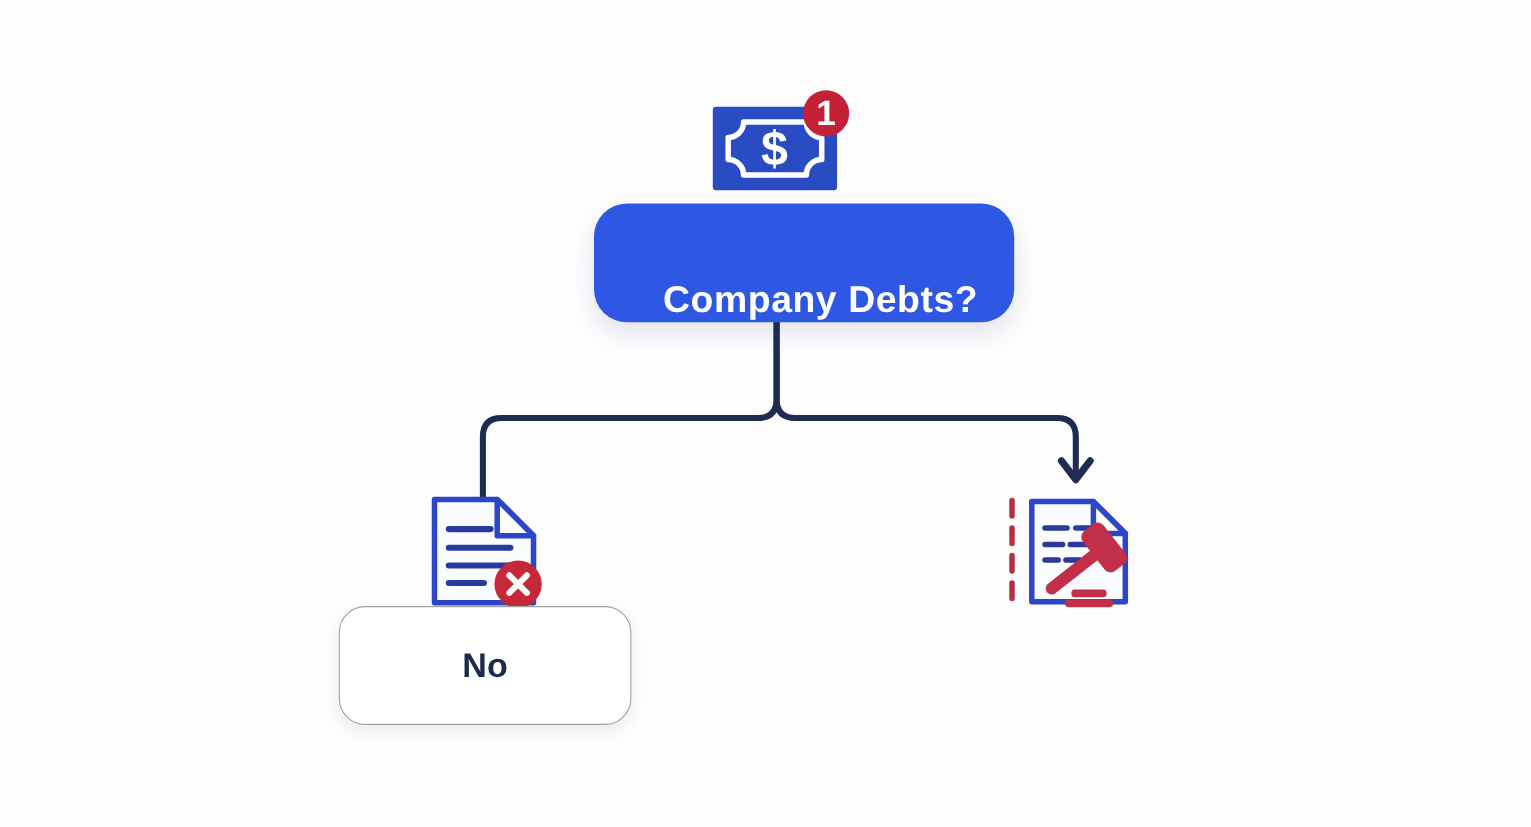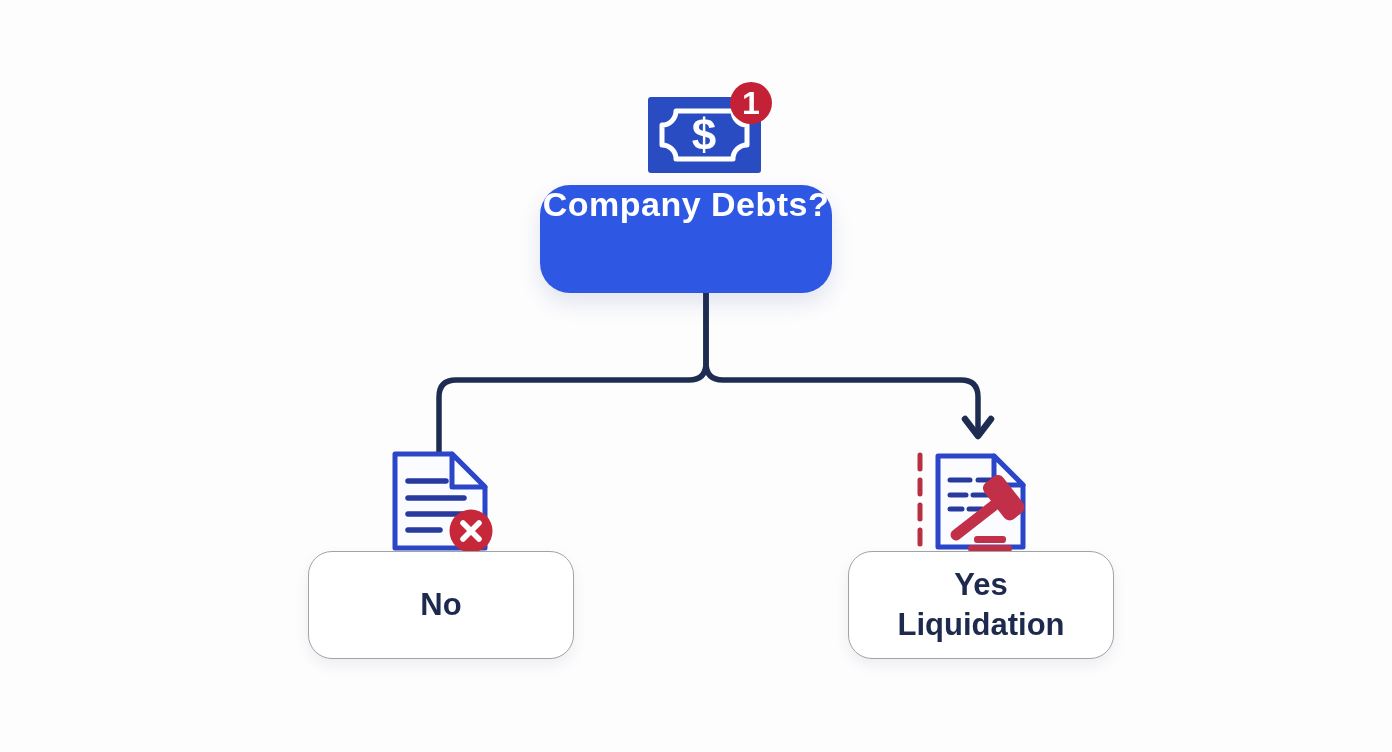--- a/index.html
+++ b/index.html
@@ -14,25 +14,26 @@
   svg.overlay {
     position: absolute;
     left: 0; top: 0;
     pointer-events: none;
   }
   .icon-abs { position: absolute; }
 
   .decision-node {
     position: absolute;
     left: 540px; top: 185px;
-    width: 292px; height: 108px;
+    width: 352px; height: 108px;
     background: #2e57e3;
     border-radius: 30px;
-    display: flex; align-items: flex-start; justify-content: center;
+    display: flex; align-items: flex-end; justify-content: center;
     box-shadow: 0 10px 22px rgba(30, 50, 120, 0.12);
+    padding-left: 30px;
   }
   .decision-node span {
     color: #ffffff;
     font-size: 34px;
     font-weight: 700;
     letter-spacing: 0.5px;
   }
 
   .outcome-node {
     position: absolute;
@@ -117,18 +118,14 @@
     <g fill="#c13048">
       <g transform="translate(78,60) rotate(-38)">
         <rect x="-46" y="-5.5" width="68" height="11" rx="5.5"></rect>
         <rect x="8" y="-23" width="24" height="46" rx="7"></rect>
       </g>
       <rect x="64" y="86" width="32" height="7" rx="3"></rect>
       <rect x="58" y="95" width="44" height="7" rx="3.5"></rect>
     </g>
   </svg>
 
-  <div class="outcome-node right">
-    <span>Yes</span>
-    <span>Liquidation</span>
-  </div>
 
 </div>
 
 </body></html>

